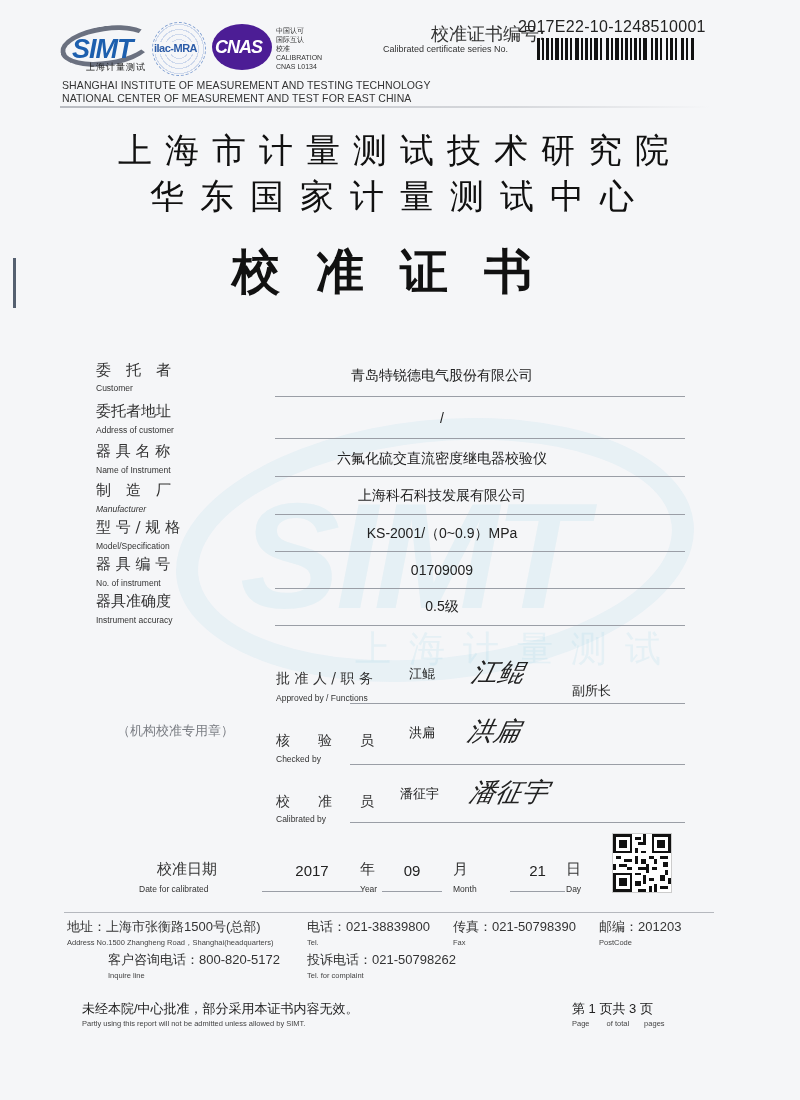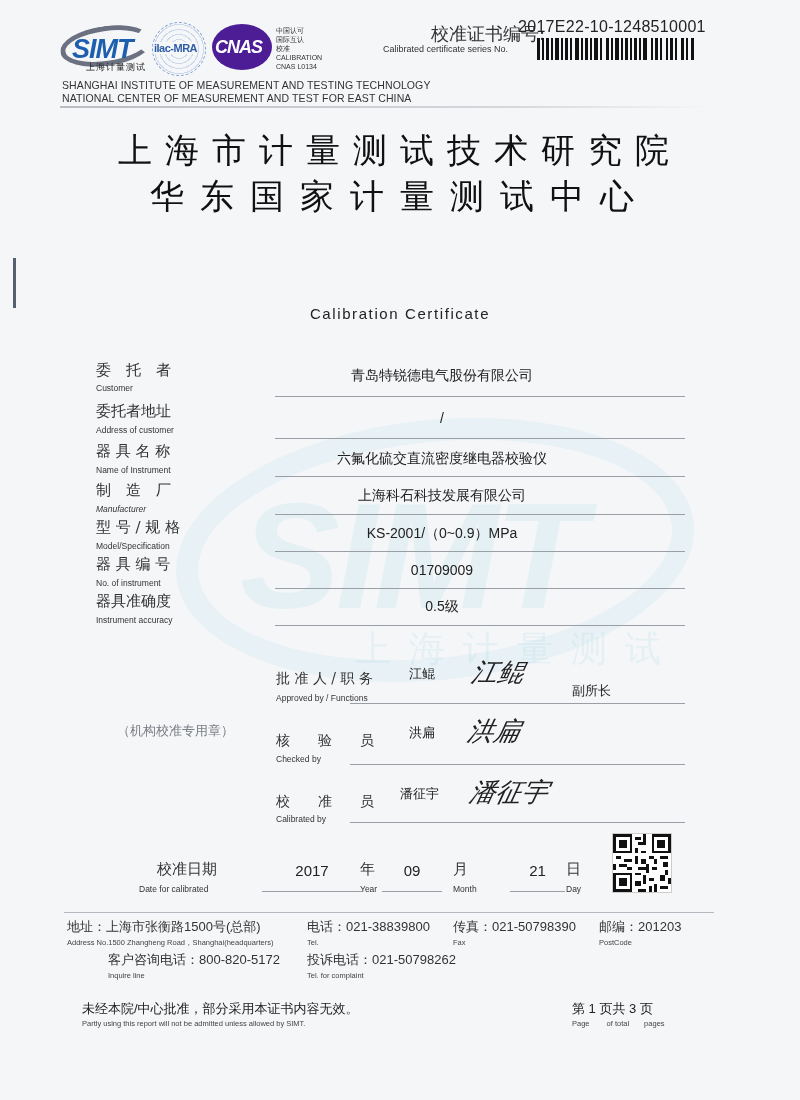--- a/index.html
+++ b/index.html
@@ -149,21 +149,21 @@
       <rect x="133" y="0" width="3" height="22"></rect>
         <rect x="138" y="0" width="2" height="22"></rect>
         <rect x="144" y="0" width="3" height="22"></rect>
       <rect x="149" y="0" width="2" height="22"></rect>
         <rect x="154" y="0" width="3" height="22"></rect>
     </g>
   </svg>
 
   <div class="abs title2">华东国家计量测试中心</div>
   <div class="abs title1">上海市计量测试技术研究院</div>
-  <div class="abs cert-sub">Calibration Certificate</div>
+  <div class="abs cert-title">校准证书</div>
 
   <div>
     <div class="abs field-label-cn" style="left:96px;top:361px;">委　托　者</div>
     <div class="abs field-label-en" style="left:96px;top:383px;">Customer</div>
     <div class="abs field-value" style="left:247px;top:367px;">青岛特锐德电气股份有限公司</div>
     <div class="abs field-rule" style="left:275px;top:396px;"></div>
   </div>
 
   <div>
     <div class="abs field-label-cn" style="left:96px;top:402px;">委托者地址</div>

